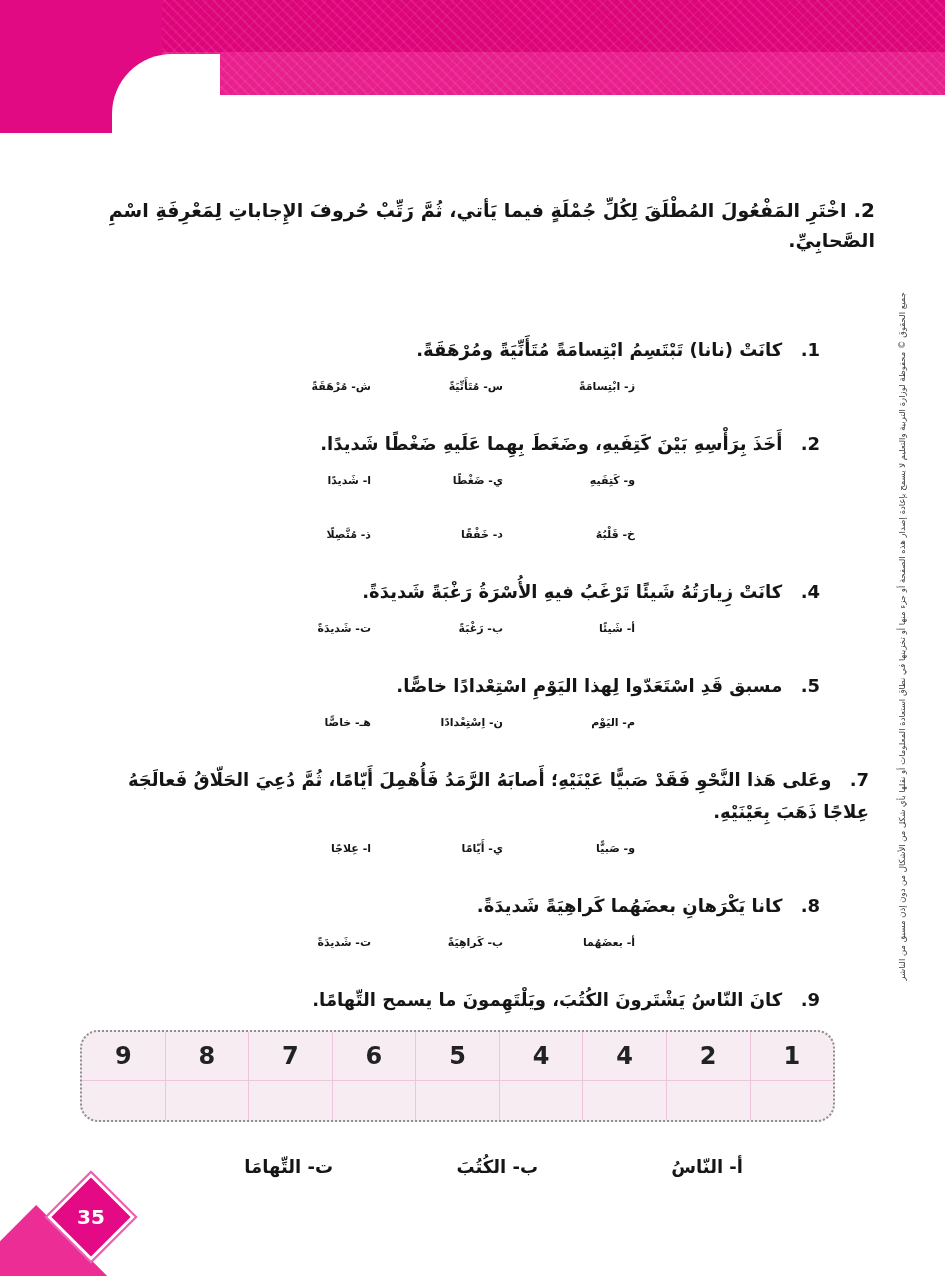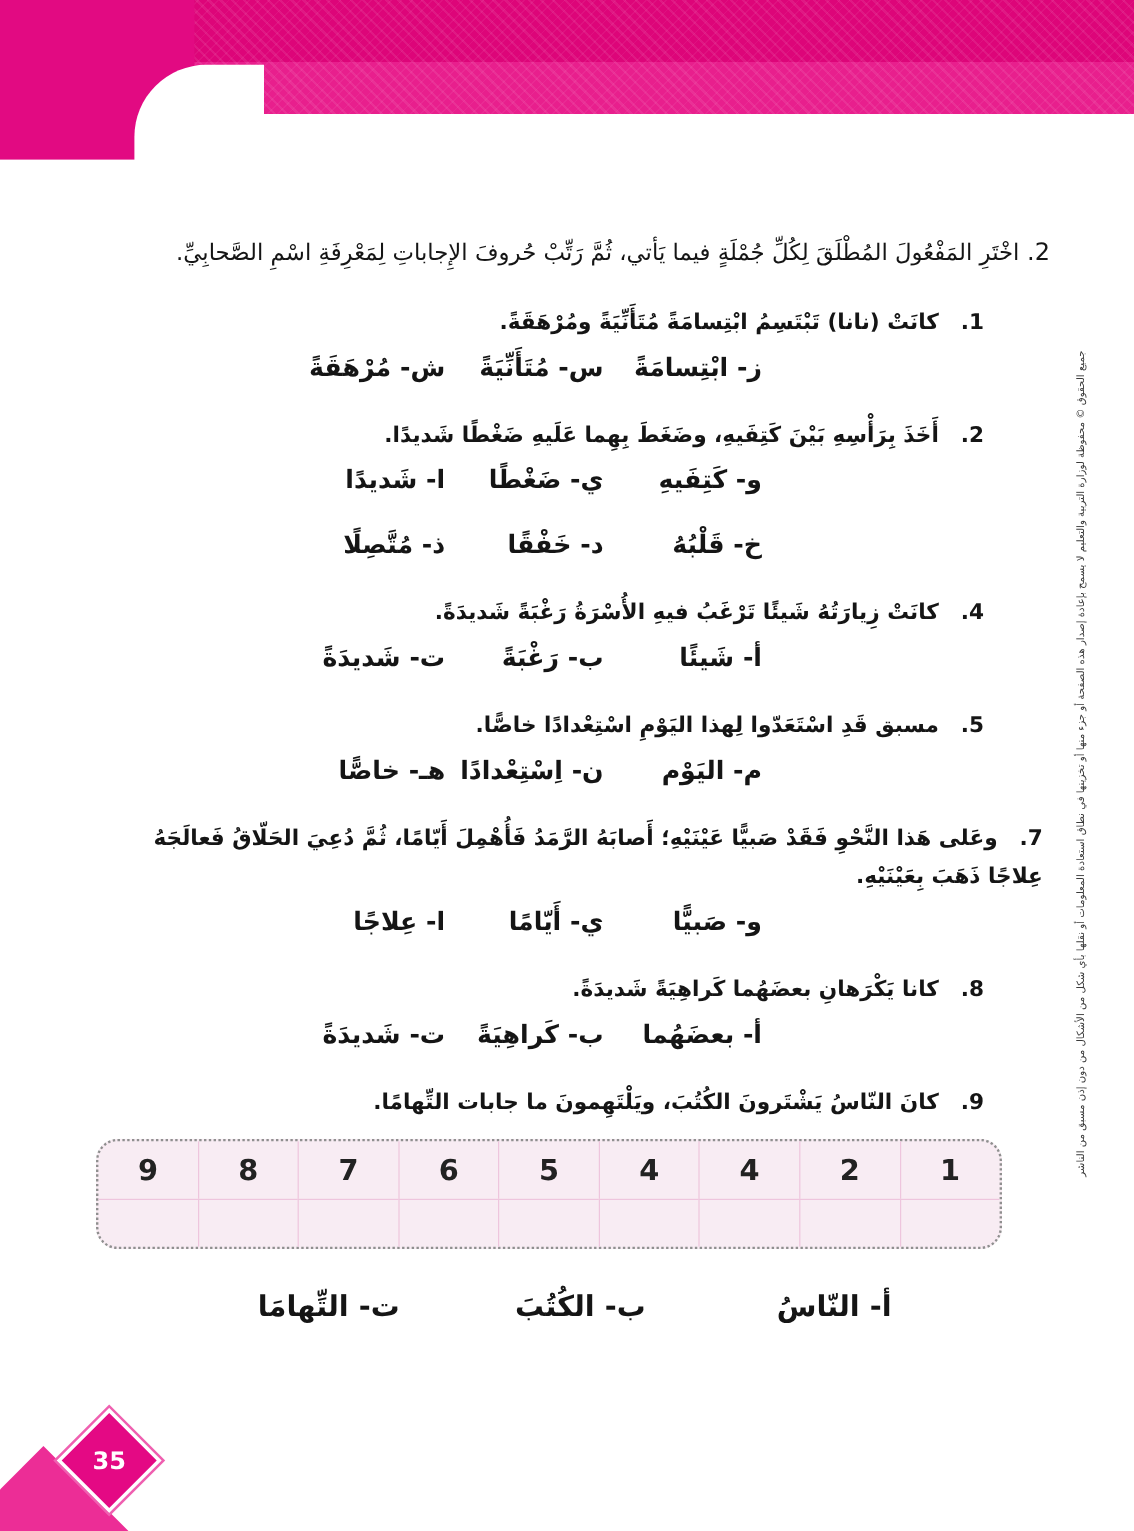--- a/index.html
+++ b/index.html
@@ -35,30 +35,30 @@
   .header-notch {
     position:absolute; left:112px; top:54px; width:108px; height:80px;
     background:#ffffff; border-top-left-radius:60px;
   }
   
   .content {
     position:absolute; top:95px; left:0; width:945px;
     padding:0 70px 0 95px;
     direction:rtl; text-align:right;
   }
-  .exercise-title { margin-top:100px; font-size:19px; font-weight:normal; line-height:30px; }
+  .exercise-title { margin-top:100px; font-size:19px; font-weight:bold; line-height:30px; }
   .ex-num { font-size:20px; }
   .ex-num::after { content:". "; }
   .items .item { margin-top:28px; padding-right:55px; }
-  .items .item:first-child { margin-top:27px; }
+  .items .item:first-child { margin-top:79px; }
   .item-line { line-height:32px; font-size:18px; font-weight:bold; }
   .item-num { font-size:18px; margin-left:12px; }
   .item-num::after { content:"."; }
   .choices { margin-top:8px; padding-right:185px; display:flex; line-height:26px; }
-  .choice { width:132px; font-size:21px; font-weight:bold; }
+  .choice { width:132px; font-size:11px; font-weight:bold; }
   .item.wide { padding-right:6px; }
   .item.wide .choices { padding-right:234px; }
   
   .answer-table {
     direction:ltr;
     margin:14px 40px 0 0;
     width:755px;
     border:2px dotted #8f8f8f;
     border-radius:18px;
     background:#f8ecf3;
@@ -67,21 +67,21 @@
   .at-row { display:flex; }
   .at-cell { flex:1; border-left:1px solid #eec5dd; }
   .at-cell:first-child { border-left:none; }
   .at-row.numbers .at-cell {
     height:48px; display:flex; align-items:center; justify-content:center;
     font-size:24px; font-weight:bold; color:#222;
   }
   .at-row.blanks .at-cell { height:40px; border-top:1px solid #eec5dd; }
   
   .final-choices { margin-top:34px; padding-right:132px; display:flex; }
-  .final-choice { width:205px; font-size:24px; font-weight:bold; }
+  .final-choice { width:205px; font-size:18px; font-weight:bold; }
   
   .sidebar-copyright {
     position:absolute; top:292px; right:48px;
     direction:rtl; white-space:nowrap;
     font-size:8.5px; color:#3a3a3a;
     transform:rotate(-90deg); transform-origin:top right;
   }
   
   .corner-deco {
     position:absolute; left:0px; top:1248px; width:112px; height:112px;
@@ -192,21 +192,21 @@
       <div class="choices">
         <span class="choice">أ- بعضَهُما</span>
         <span class="choice">ب- كَراهِيَةً</span>
         <span class="choice">ت- شَديدَةً</span>
       </div>
     </div>
 
     <div class="item">
       <div class="item-line">
         <span class="item-num">9</span>
-        <span class="item-sentence">كانَ النّاسُ يَشْتَرونَ الكُتُبَ، ويَلْتَهِمونَ ما جابات التِّهامًا.</span>
+        <span class="item-sentence">كانَ النّاسُ يَشْتَرونَ الكُتُبَ، ويَلْتَهِمونَ ما يسمح التِّهامًا.</span>
       </div>
     </div>
 
   </div>
 
   <div class="answer-table">
     <div class="at-row numbers">
       <div class="at-cell">9</div>
       <div class="at-cell">8</div>
       <div class="at-cell">7</div>

